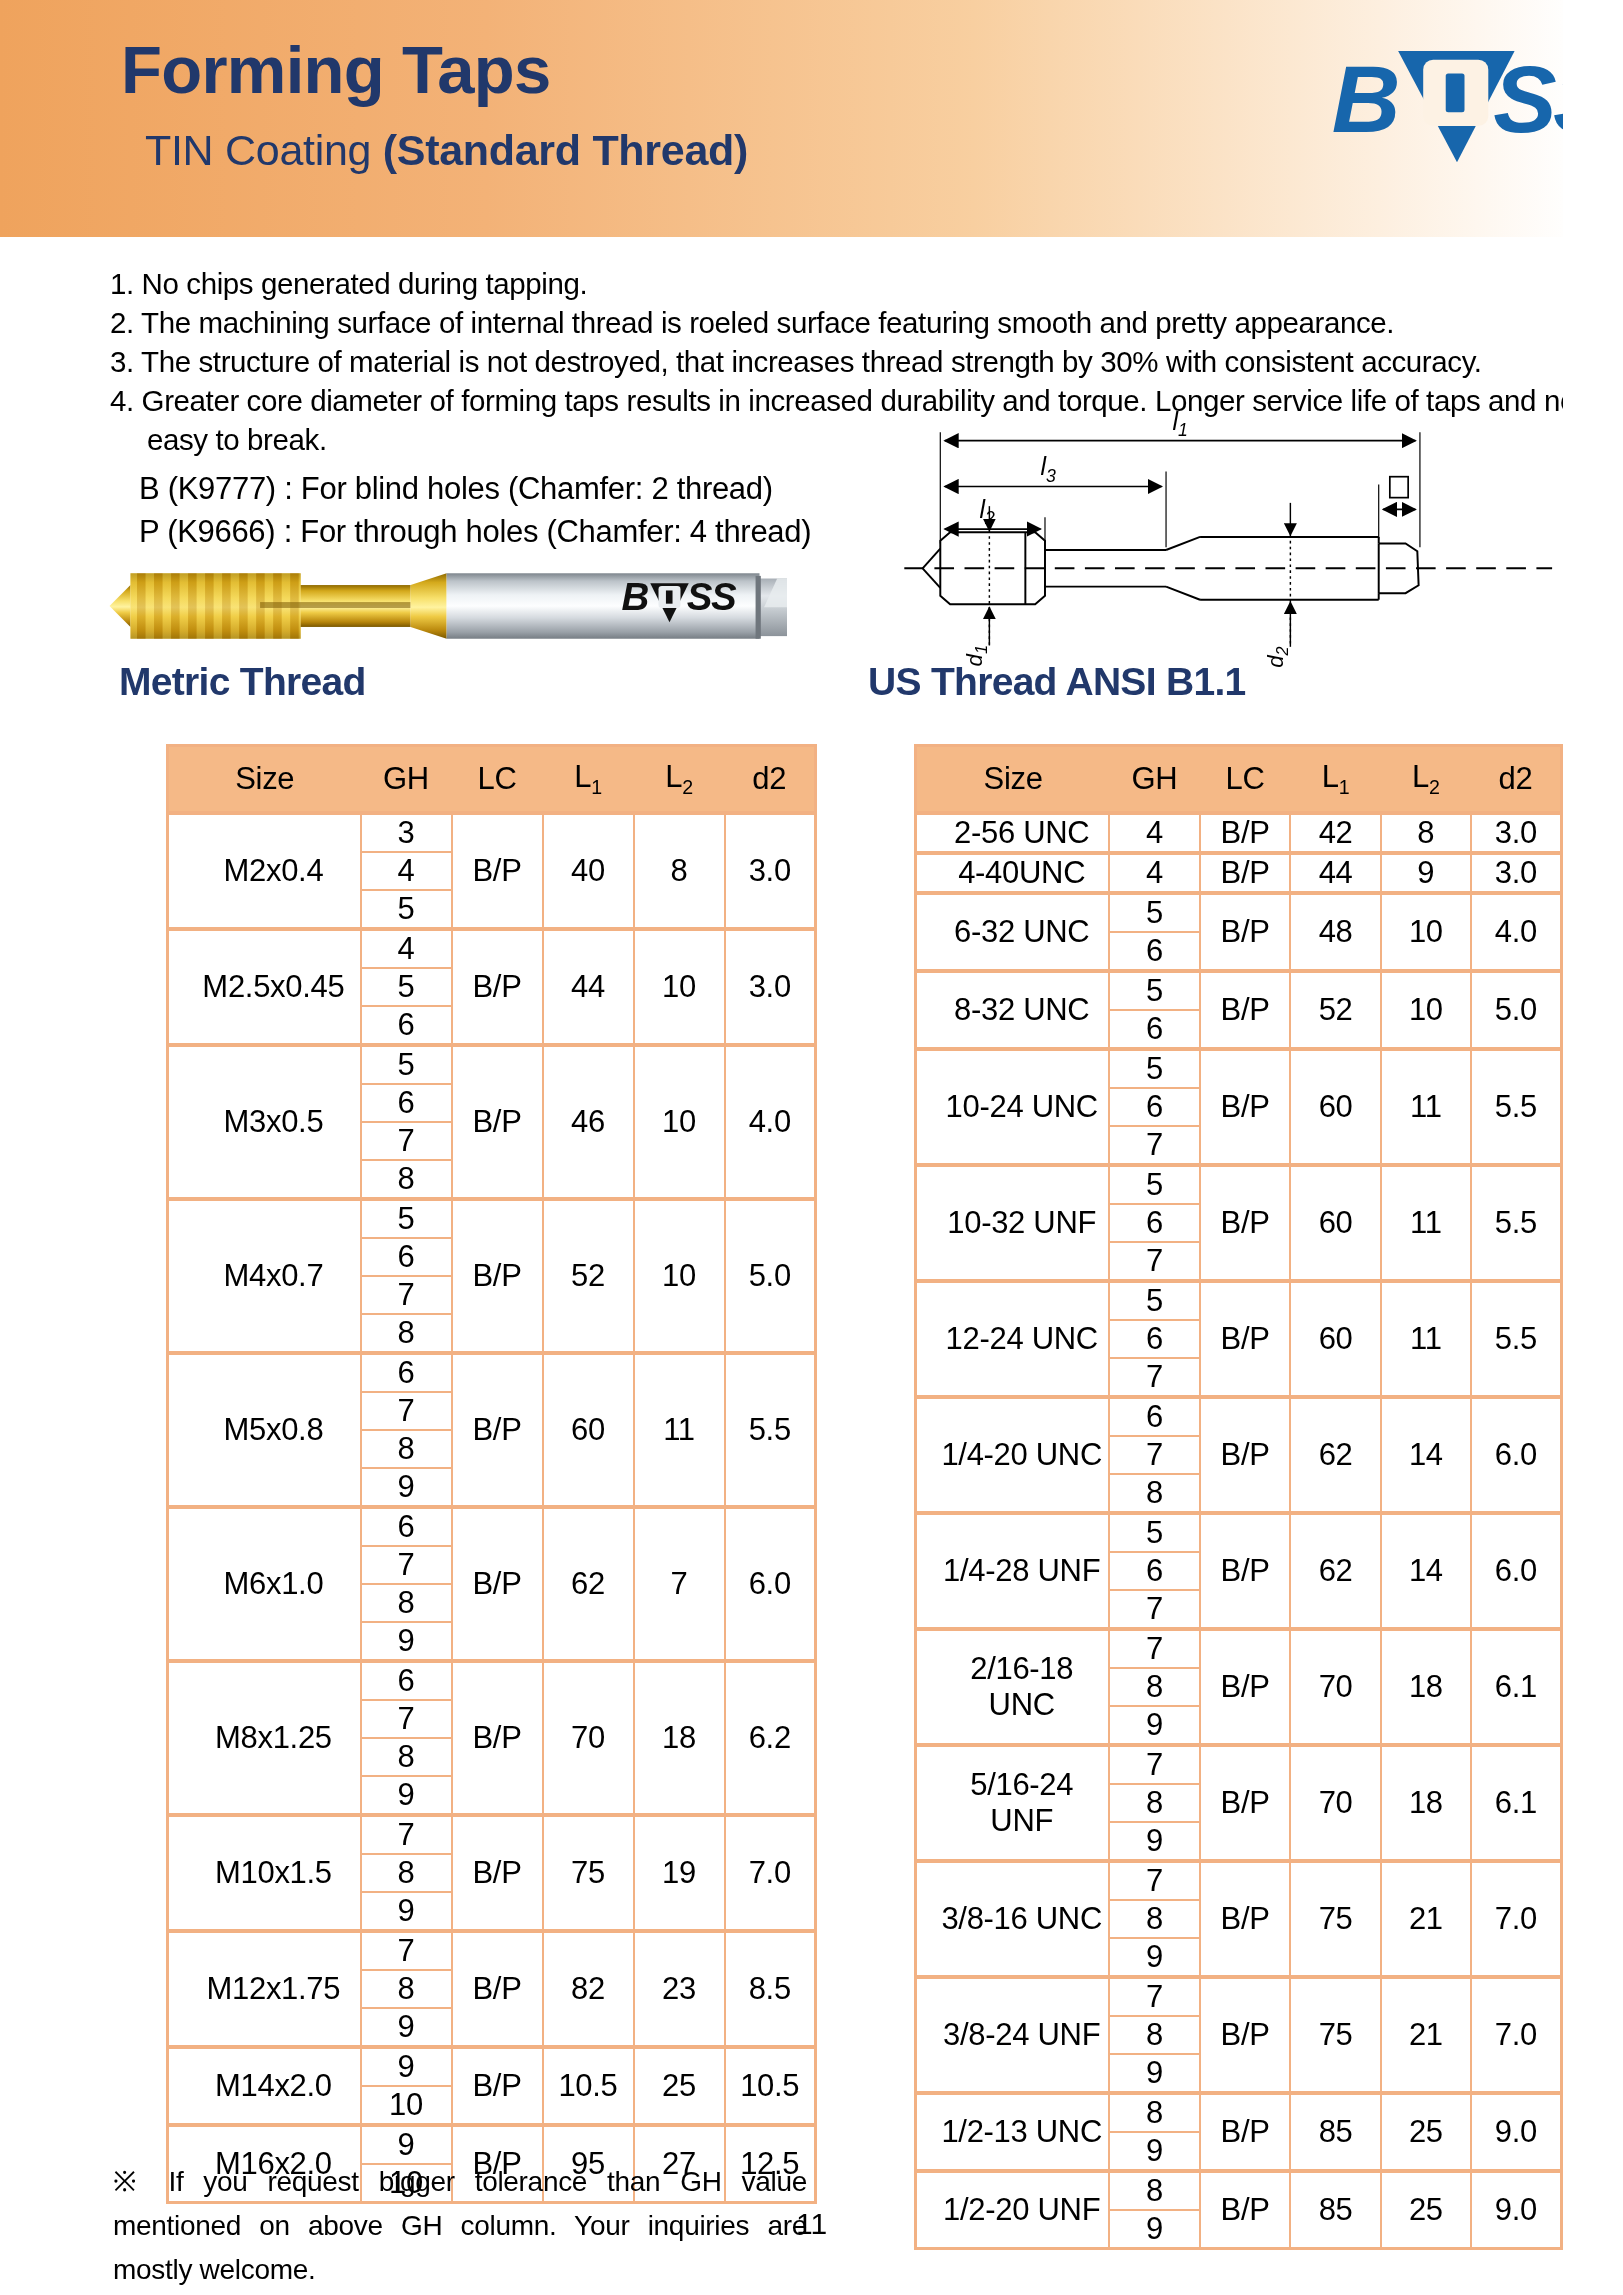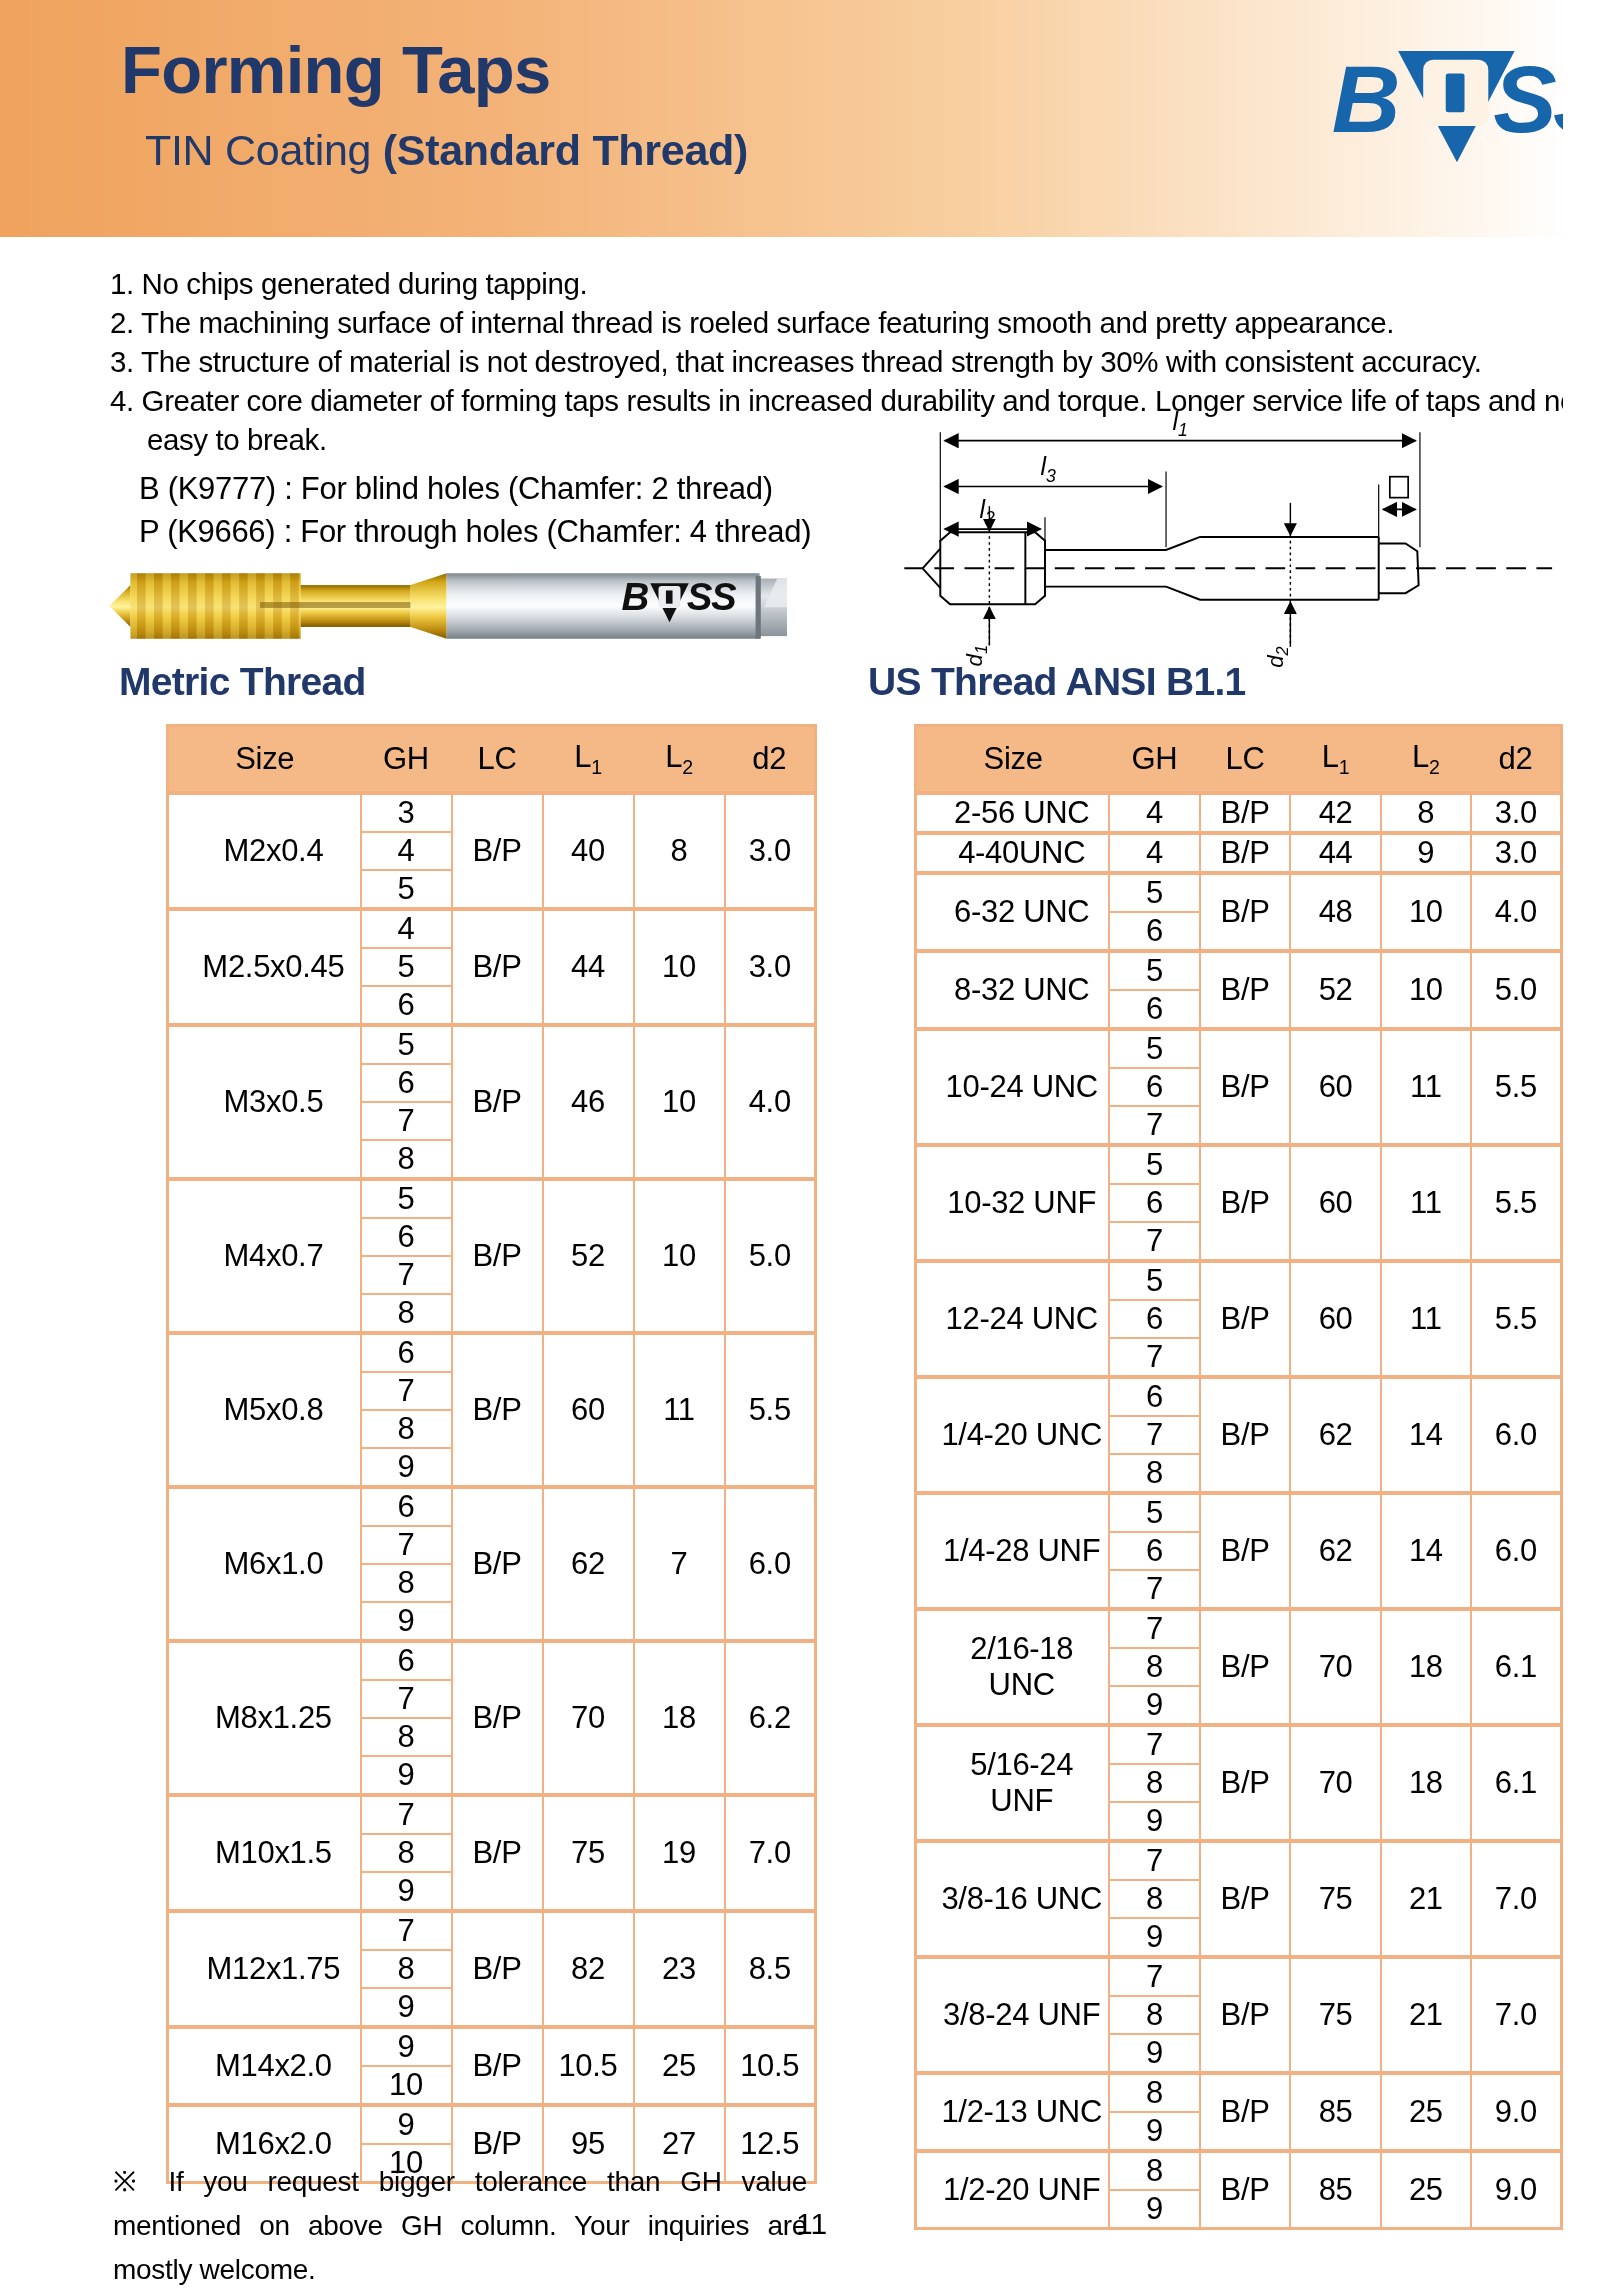--- a/index.html
+++ b/index.html
@@ -22,21 +22,21 @@
   .variants{position:absolute;left:139px;top:467px;font-size:31px;line-height:43px;letter-spacing:-0.3px;}
 
   .tap-photo{position:absolute;left:103px;top:547px;width:684px;height:118px;}
   .dim-diagram{position:absolute;left:891px;top:372px;width:732px;height:301px;}
 
   .section-title{position:absolute;top:660px;font-size:39px;font-weight:bold;color:#21386B;letter-spacing:-0.7px;}
   .section-title.metric{left:119px;}
   .section-title.us{left:868px;}
 
   
-  .table-wrap{position:absolute;top:724px;padding-left:45px;}
+  .table-wrap{position:absolute;top:744px;padding-left:45px;}
   .table-wrap.metric{left:121px;}
   .table-wrap.us{left:869px;}
   table.cat-table{border-collapse:collapse;table-layout:fixed;background:#fff;border:3.9px solid #F2B183;}
   table.cat-table thead tr{height:67px;border-bottom:4.6px solid #ffffff;}
   table.cat-table thead th{background:#F5B987;font-weight:normal;font-size:31px;border:none;letter-spacing:-0.3px;}
   table.cat-table thead th sub{font-size:19.6px;}
   table.cat-table tbody td{border:2.6px solid #F2B183;font-size:31px;text-align:center;padding:0;letter-spacing:-0.3px;}
   table.cat-table tbody td.size{text-align:center;padding-left:18.3px;}
   table.cat-table tbody tr.group-start td{border-top-width:4.6px;}
   .metric table.cat-table tbody tr{height:37px;}

